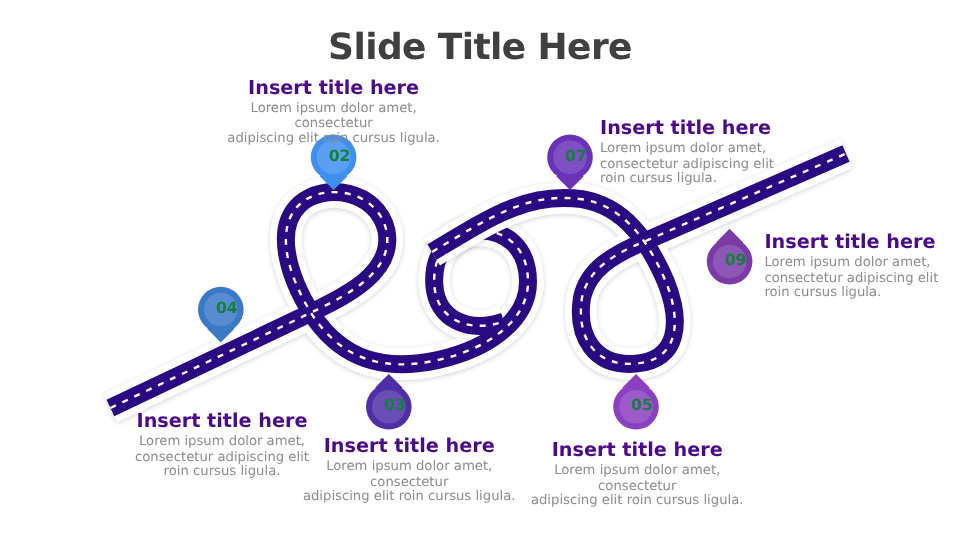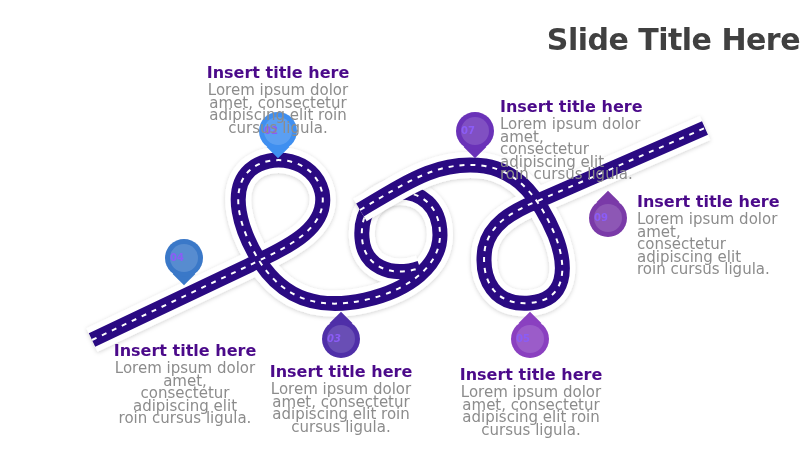--- a/index.html
+++ b/index.html
@@ -1,31 +1,31 @@
 <!DOCTYPE html>
 <html><head>
 <meta charset="utf-8">
 <style>
   html, body { margin: 0; padding: 0; background: #ffffff; }
   body { width: 800px; height: 450px; position: relative; overflow: hidden;
          font-family: "DejaVu Sans", sans-serif; }
-  .slide-title { position: absolute; left: 0; width: 800px; top: 22px; text-align: right;
+  .slide-title { position: absolute; left: 0; width: 800px; top: 22px; text-align: center;
                  font-size: 30px; font-weight: bold; color: #404040; letter-spacing: -0.5px; }
   svg.road { position: absolute; left: 0; top: 0; }
   .pin { position: absolute; width: 38px; height: 48px; }
   .pin .drop { position: absolute; left: 0; top: 0; width: 38px; height: 38px; border-radius: 50%; }
   .pin .tip { position: absolute; left: 11px; width: 16px; height: 16px; transform: rotate(45deg); }
   .pin.down .tip { top: 27px; }
   .pin.up .tip { top: -5px; }
   .pin .inner { position: absolute; left: 5px; top: 5px; width: 28px; height: 28px; border-radius: 50%;
-                background: rgba(255,255,255,0.15); color: #8b5cf6; font-weight: bold; font-size: 10px;
-                text-align: left; line-height: 28px; }
+                background: rgba(255,255,255,0.15); color: #15803d; font-weight: bold; font-size: 13px;
+                text-align: right; line-height: 28px; }
   .step { position: absolute; }
   .step .t { font-weight: bold; font-size: 16px; color: #4b0a8a; white-space: nowrap; }
-  .step .d { font-size: 15px; color: #8c8c8c; line-height: 12.5px; margin-top: 2px; }
+  .step .d { font-size: 11px; color: #8c8c8c; line-height: 12.5px; margin-top: 2px; }
   .center { text-align: center; }
   .left { text-align: left; }
 </style>
 </head>
 <body>
 
 <div class="slide-title">Slide Title Here</div>
 
 <svg class="road" width="800" height="450" viewBox="0 0 800 450">
   <defs>
@@ -51,21 +51,21 @@
   <div class="drop" style="background:#3a78c8;"></div>
   <div class="inner">04</div>
 </div>
 
 <div class="pin down" style="left:259px; top:112px;">
   <div class="tip" style="background:#3f8ff0;"></div>
   <div class="drop" style="background:#3f8ff0;"></div>
   <div class="inner">02</div>
 </div>
 
-<div class="pin up" style="left:322px; top:320px;font-style:italic;">
+<div class="pin up" style="left:305px; top:320px;">
   <div class="tip" style="background:#4f2fa8;"></div>
   <div class="drop" style="background:#4f2fa8;"></div>
   <div class="inner">03</div>
 </div>
 
 <div class="pin down" style="left:456px; top:112px;">
   <div class="tip" style="background:#6a32b8;"></div>
   <div class="drop" style="background:#6a32b8;"></div>
   <div class="inner">07</div>
 </div>

